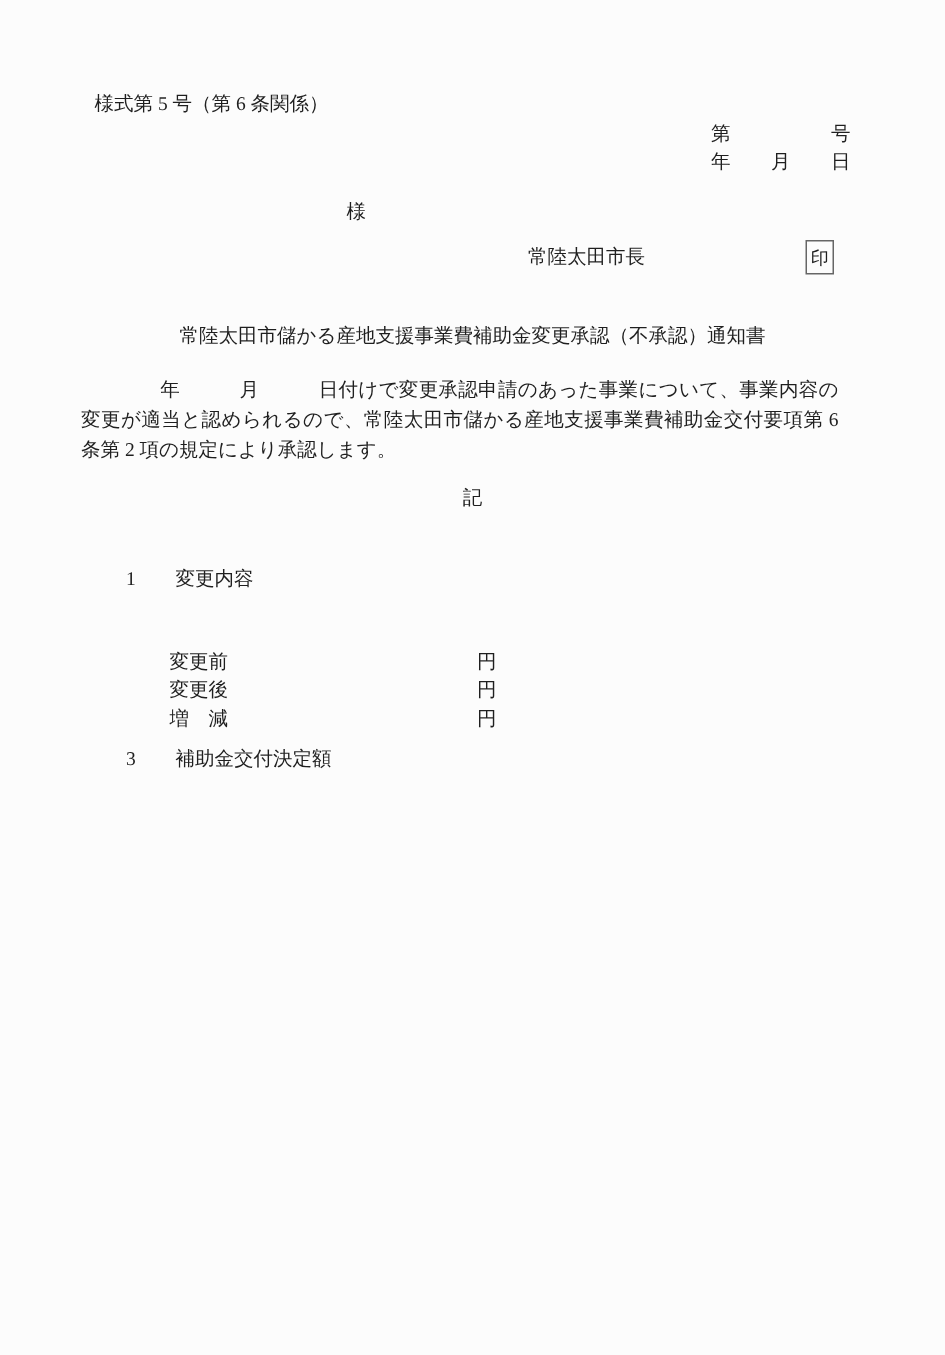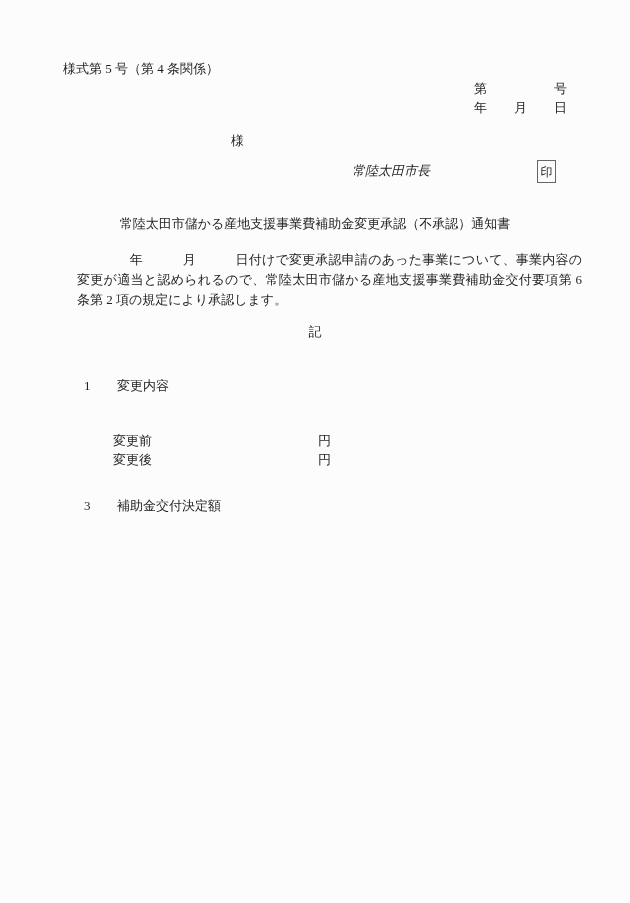--- a/index.html
+++ b/index.html
@@ -36,21 +36,21 @@
     width: 93px;
   }
   .hr-line {
     display: flex;
     justify-content: space-between;
     line-height: 19px;
   }
 
   .addressee { left: 231px; top: 131px; }
 
-  .sender { left: 352px; top: 161px; font-style: italic; }
+  .sender { left: 352px; top: 161px; }
 
   .seal-box {
     position: absolute;
     left: 537px;
     top: 160px;
     width: 19px;
     height: 23px;
     border: 1px solid var(--seal-border);
     display: flex;
     align-items: center;
@@ -60,21 +60,21 @@
   }
 
   .doc-title {
     left: 0; top: 214px;
     width: 630px;
     text-align: center;
     white-space: pre;
   }
 
   .body-par {
-    left: 77px; top: 250px;
+    left: 54px; top: 250px;
     width: 505px;
     line-height: 20px;
     text-align: justify;
     white-space: normal;
   }
 
   .record-marker {
     left: 0; top: 322px;
     width: 630px;
     text-align: center;
@@ -91,21 +91,21 @@
   .row-before { top: 412px; }
   .row-after  { top: 431px; }
   .row-delta  { top: 450px; }
   .row-item3  { top: 477px; }
 </style>
 </head>
 <body>
 
 <div class="page">
 
-  <div class="abs form-label">様式第 5 号（第 4 条関係）</div>
+  <div class="abs form-label">様式第 5 号（第 6 条関係）</div>
 
   <div class="header-right">
     <div class="hr-line">
       <span>第</span>
       <span>号</span>
     </div>
     <div class="hr-line">
       <span>年</span>
       <span>月</span>
       <span>日</span>
@@ -132,18 +132,21 @@
 
 
   <div class="amount-row row-after">
     <span class="lbl">変更後</span><span>円</span>
   </div>
 
   <div class="amount-row row-before">
     <span class="lbl">変更前</span><span>円</span>
   </div>
 
+  <div class="amount-row row-delta">
+    <span class="lbl">増　減</span><span>円</span>
+  </div>
 
   <div class="list-row row-item3">
     <span class="num">3</span><span>補助金交付決定額</span>
   </div>
 
 </div>
 
 </body></html>

